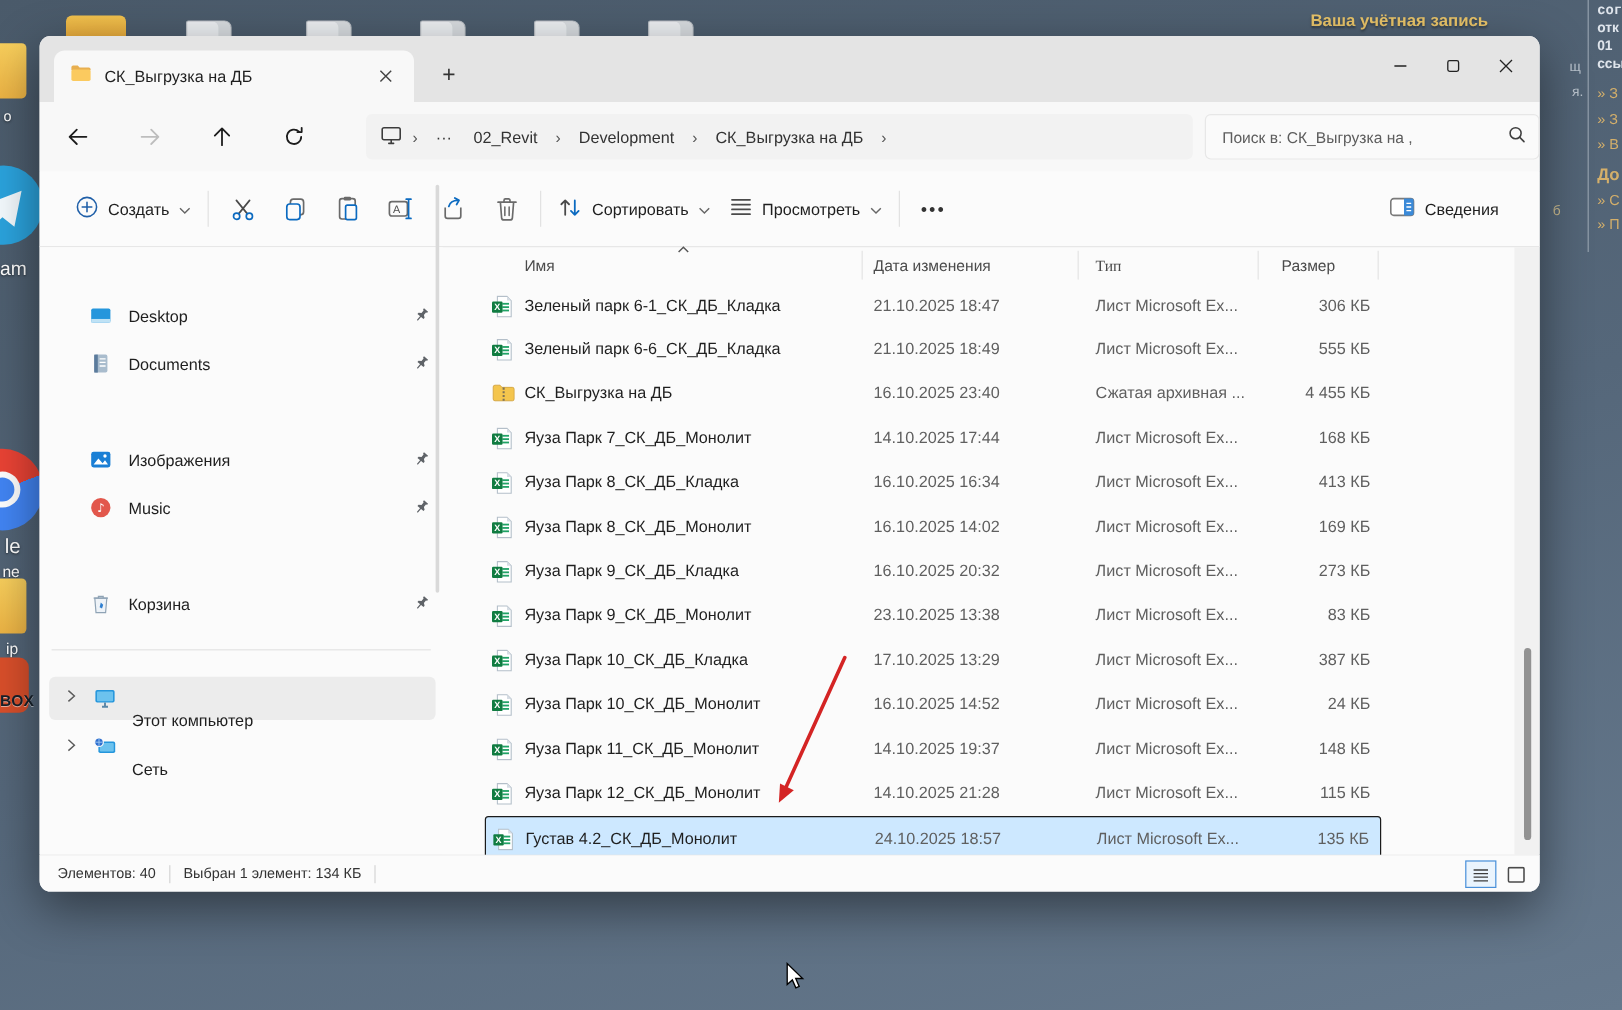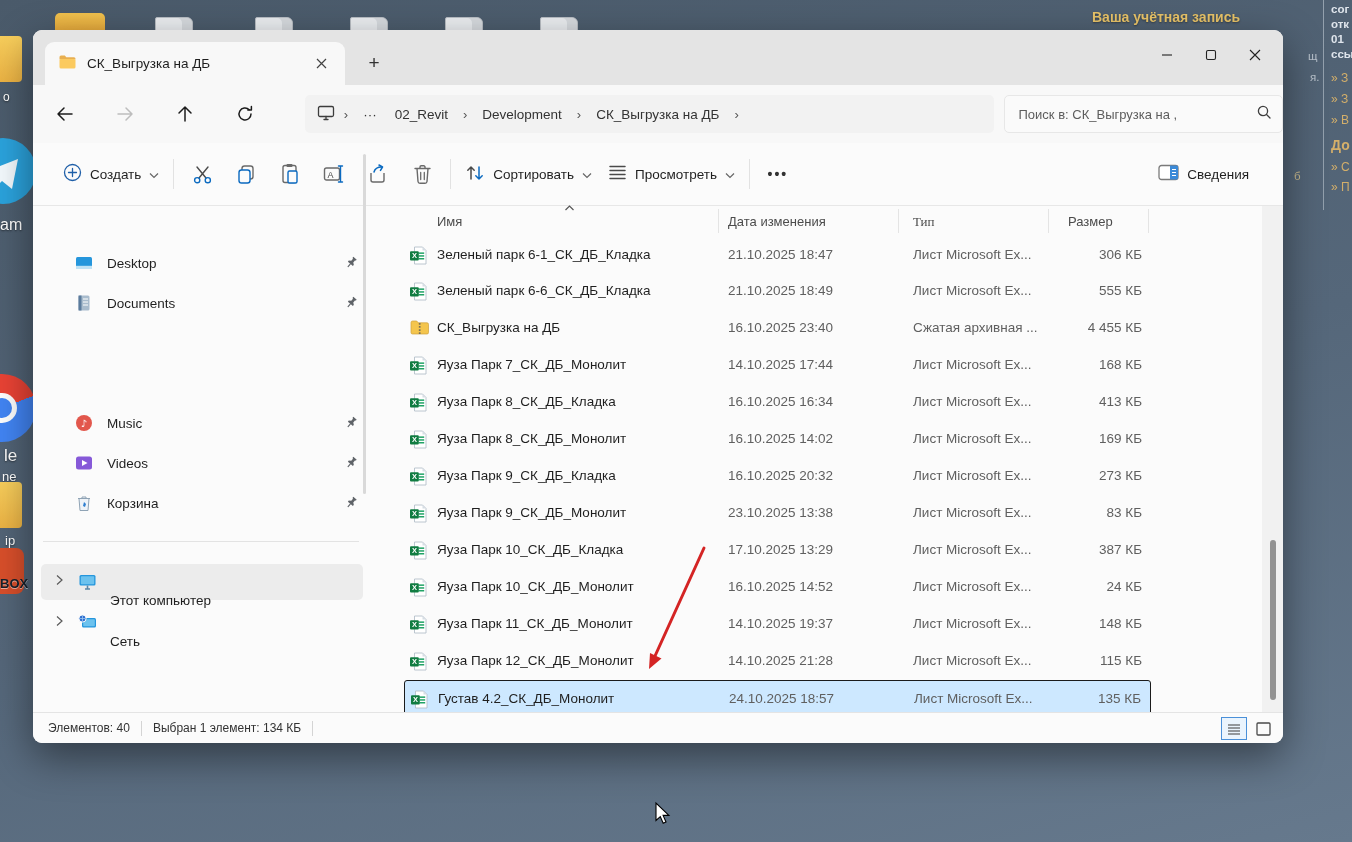--- a/index.html
+++ b/index.html
@@ -108,21 +108,21 @@
 
   <div class="dicon" style="left:55px;top:13px;width:50px;height:17px;background:linear-gradient(#f2c24e,#e7ab3c);border-radius:5px 5px 0 0;"></div>
   <div class="toppage" style="left:155px;"></div>
   <div class="toppage" style="left:255px;"></div>
   <div class="toppage" style="left:350px;"></div>
   <div class="toppage" style="left:445px;"></div>
   <div class="toppage" style="left:540px;"></div>
 
   <span class="acct">Ваша учётная запись</span>
   <div class="vline"></div>
-  <span class="rp" style="top:3px;">сог</span>
+  <span class="rp" style="top:3px;font-family:Liberation Mono, monospace;">сог</span>
   <span class="rp" style="top:18px;">отк</span>
   <span class="rp" style="top:33px;">01</span>
   <span class="rp" style="top:48px;">ссы</span>
   <span class="rp gold" style="top:71px;">» З</span>
   <span class="rp gold" style="top:92px;">» З</span>
   <span class="rp gold" style="top:113px;">» В</span>
   <span class="rp goldb" style="top:137px;">До</span>
   <span class="rp gold" style="top:160px;">» С</span>
   <span class="rp gold" style="top:180px;">» П</span>
   <span class="rp frag" style="left:1308px;top:50px;">щ</span>
@@ -318,39 +318,40 @@
             <path d="M8 5h5M8 8h5M8 11h5" stroke="#fff" stroke-width="1.1"></path>
           </svg></span>
         <span class="slbl">Documents</span>
         <span class="pin"><svg width="13" height="13" viewBox="0 0 13 13">
             <g transform="rotate(40 6.5 6.5)">
               <path d="M4.3 1h4.4v1.2l-.9.5v2.6l2 1.5v1.4H3.2V6.8l2-1.5V2.7l-.9-.5z" fill="#5f6368"></path>
               <path d="M6.5 8.2v3.6" stroke="#5f6368" stroke-width="1.1" stroke-linecap="round"></path>
             </g>
           </svg></span>
       </div>
-      <div class="srow" style="top: 199px;">
+      <div class="srow" style="top: 159px;">
         <span class="sic"><svg width="18" height="18" viewBox="0 0 18 18">
-            <circle cx="9" cy="9" r="8" fill="#e2574c"></circle>
-            <text x="9" y="13" font-size="10" fill="#fff" text-anchor="middle" font-family="DejaVu Sans,sans-serif">♪</text>
-          </svg></span>
-        <span class="slbl">Music</span>
+            <rect x="1" y="2.5" width="16" height="13" rx="2" fill="#1a7fd5"></rect>
+            <path d="M3 13l4-5 3.5 4 2-2.5 2.5 3.5z" fill="#fff"></path>
+            <circle cx="12.5" cy="6" r="1.4" fill="#fff"></circle>
+          </svg></span>
+        <span class="slbl">Изображения</span>
         <span class="pin"><svg width="13" height="13" viewBox="0 0 13 13">
             <g transform="rotate(40 6.5 6.5)">
               <path d="M4.3 1h4.4v1.2l-.9.5v2.6l2 1.5v1.4H3.2V6.8l2-1.5V2.7l-.9-.5z" fill="#5f6368"></path>
               <path d="M6.5 8.2v3.6" stroke="#5f6368" stroke-width="1.1" stroke-linecap="round"></path>
             </g>
           </svg></span>
       </div>
-      <div class="srow" style="top: 239px;">
+      <div class="srow" style="top: 199px;">
         <span class="sic"><svg width="18" height="18" viewBox="0 0 18 18">
-            <rect x="1" y="2.5" width="16" height="13" rx="2.5" fill="#8659d8"></rect>
-            <path d="M7 6l5.5 3L7 12z" fill="#fff"></path>
-          </svg></span>
-        <span class="slbl">Videos</span>
+            <circle cx="9" cy="9" r="8" fill="#e2574c"></circle>
+            <text x="9" y="13" font-size="10" fill="#fff" text-anchor="middle" font-family="DejaVu Sans,sans-serif">♪</text>
+          </svg></span>
+        <span class="slbl">Music</span>
         <span class="pin"><svg width="13" height="13" viewBox="0 0 13 13">
             <g transform="rotate(40 6.5 6.5)">
               <path d="M4.3 1h4.4v1.2l-.9.5v2.6l2 1.5v1.4H3.2V6.8l2-1.5V2.7l-.9-.5z" fill="#5f6368"></path>
               <path d="M6.5 8.2v3.6" stroke="#5f6368" stroke-width="1.1" stroke-linecap="round"></path>
             </g>
           </svg></span>
       </div>
       <div class="srow" style="top: 279px;">
         <span class="sic"><svg width="18" height="18" viewBox="0 0 18 18">
             <path d="M4 4.5h10l-1 12H5z" fill="#eef3f8" stroke="#8fa3b5" stroke-width="1"></path>

